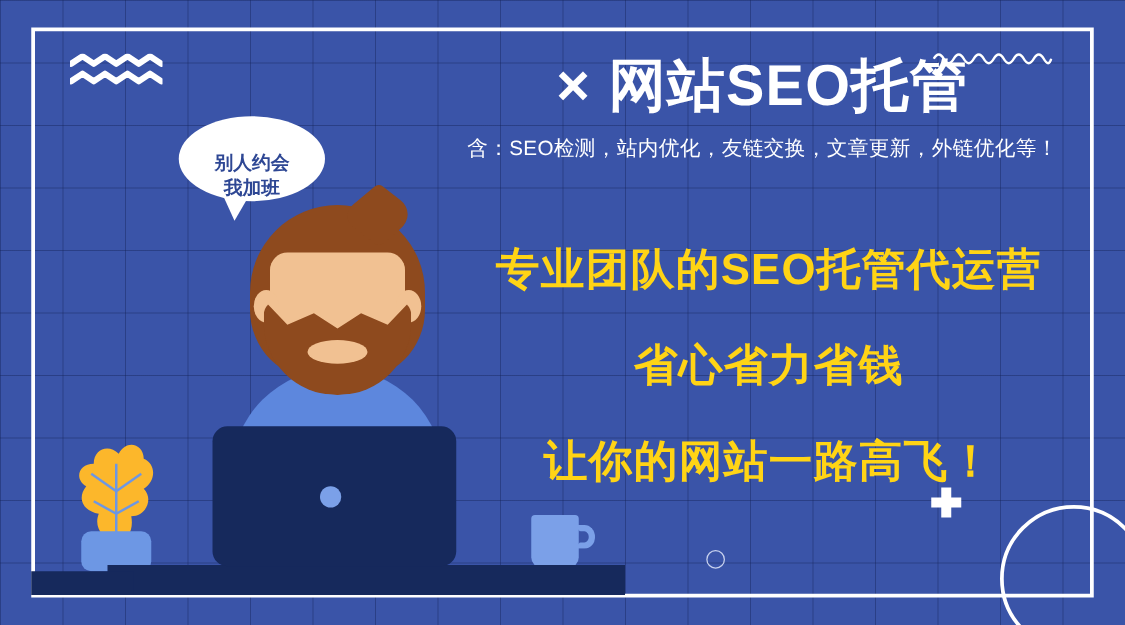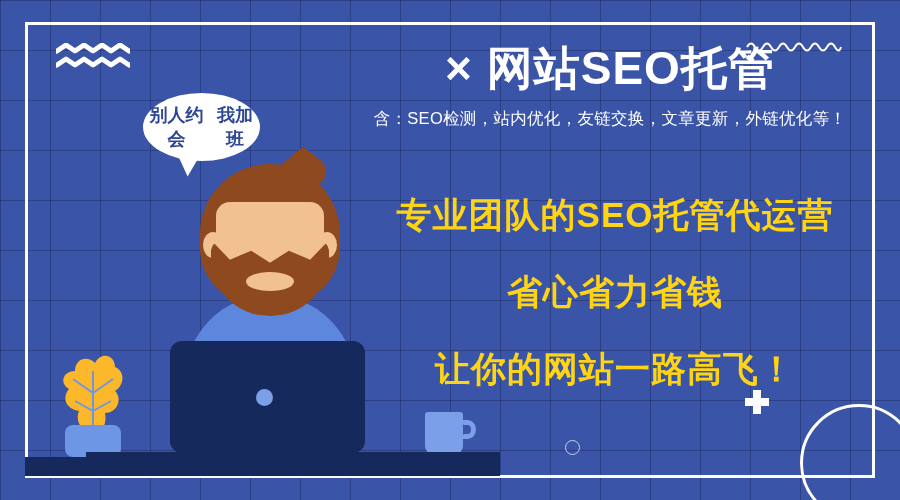--- a/index.html
+++ b/index.html
@@ -143,24 +143,25 @@
     border-left: 10px solid transparent;
     border-right: 22px solid transparent;
     border-top: 30px solid #ffffff;
     z-index: 5;
     transform: rotate(-6deg);
   }
   #speech-bubble-text {
     position: absolute;
     inset: 0;
     display: flex;
+    flex-direction: column;
     align-items: center;
-    justify-content: center;
+    justify-content: flex-end;
     color: #2e4794;
-    font-size: 18px;
+    font-size: 15px;
     font-weight: bold;
     line-height: 1.34;
     text-align: center;
   }
 
   
   #person { position: absolute; left: 185px; top: 160px; width: 170px; height: 230px; z-index: 4; }
 
   #body-shirt {
     position: absolute;

